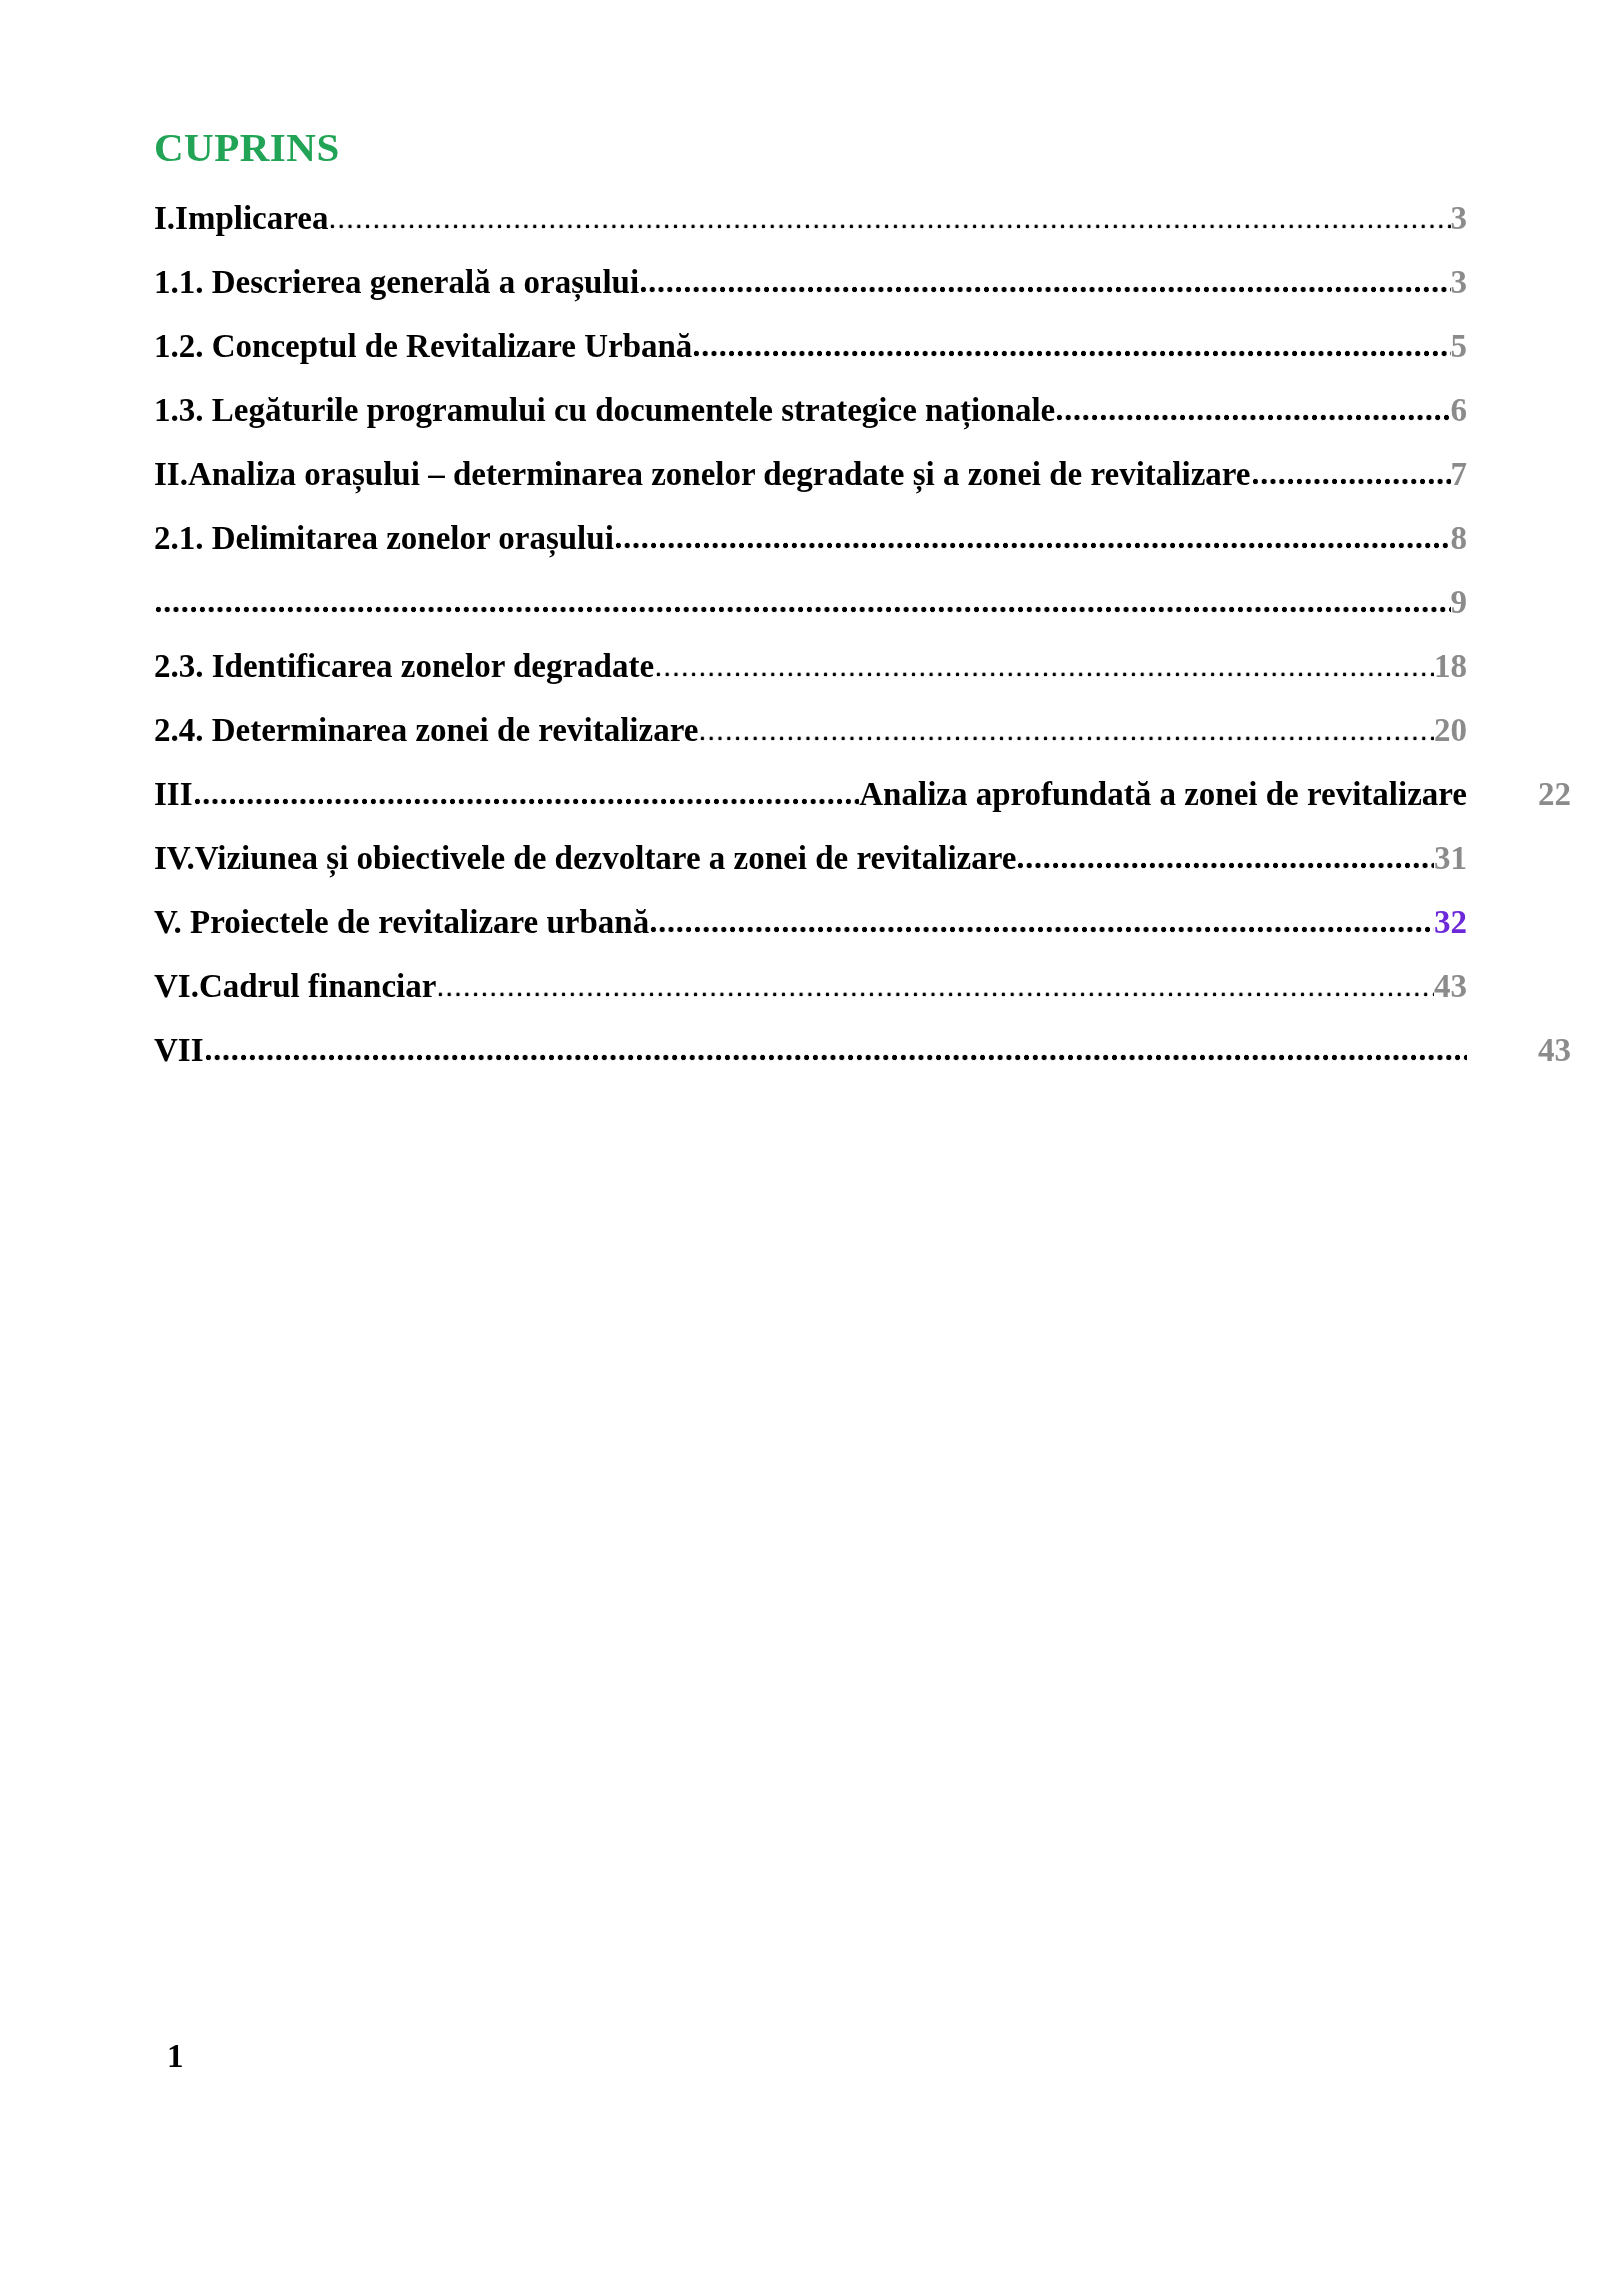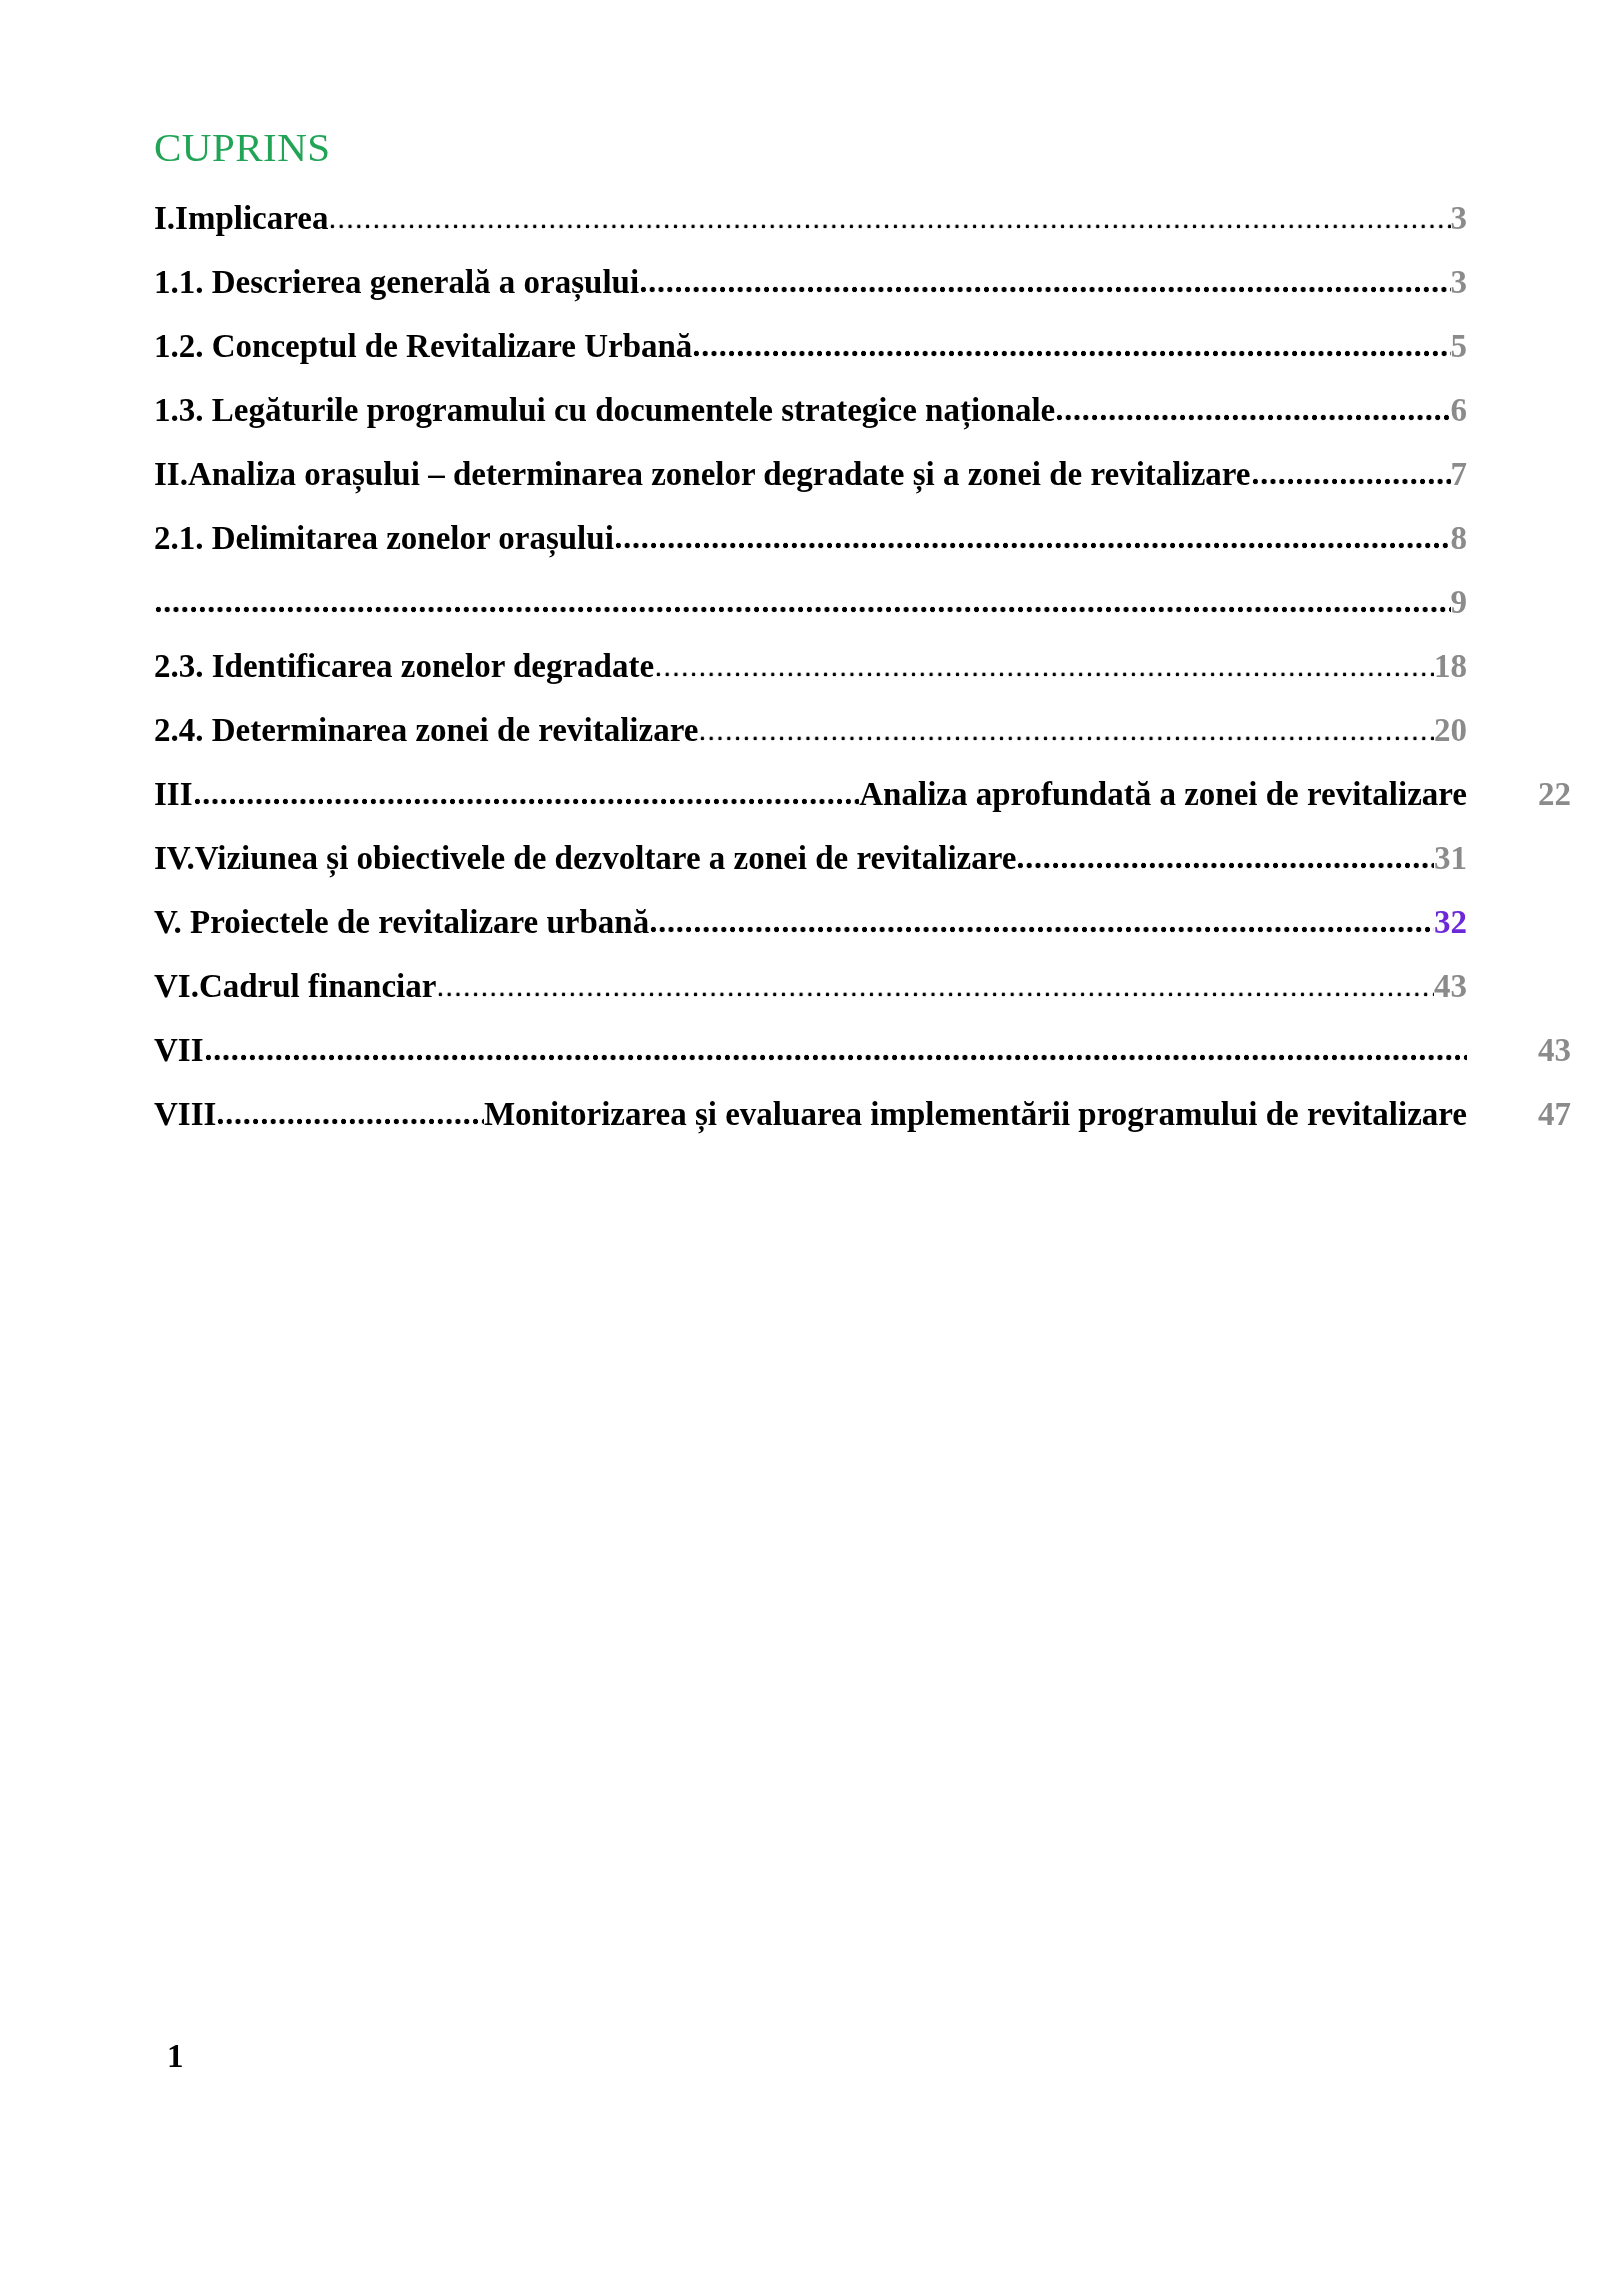--- a/index.html
+++ b/index.html
@@ -4,21 +4,21 @@
 <style>
   html,body{margin:0;padding:0;}
   body{
     width:1621px;height:2293px;background:#ffffff;
     font-family:"Liberation Serif","DejaVu Serif",serif;
     color:#000;
   }
   .page{position:relative;width:1621px;height:2293px;overflow:hidden;background:#fff;}
   .content{position:absolute;left:154px;top:123px;width:1313px;}
   .heading{
-    margin:0;font-size:41px;line-height:49px;font-weight:400;
+    margin:0;font-size:41px;line-height:49px;font-weight:700;
     letter-spacing:0.5px;
   }
   .toc{margin-top:13.7px;}
   .toc-row{
     position:relative;display:flex;align-items:baseline;
     height:64px;line-height:64px;
     font-size:33px;font-weight:700;white-space:nowrap;cursor:pointer;
   }
   .toc-row .t{flex:0 0 auto;}
   .leader{
@@ -110,23 +110,17 @@
         <div class="toc-row">
           <span class="t">VI.Cadrul financiar</span>
           <span class="leader light"></span>
           <span class="page-num" style="color: rgb(139, 139, 139);">43</span>
         </div>
         <div class="toc-row">
           <span class="t">VII</span>
           <span class="leader bold"></span>
           <span class="page-num out" style="color: rgb(139, 139, 139);">43</span>
         </div>
-        <div class="toc-row">
-          <span class="t">VIII</span>
-          <span class="leader bold"></span>
-          <span class="t">Monitorizarea și evaluarea implementării programului de revitalizare</span>
-          <span class="page-num out" style="color: rgb(139, 139, 139);">47</span>
-        </div>
       </div>
   </div>
   <div class="footer-num">1</div>
 </div>
 
 
 </body></html>

